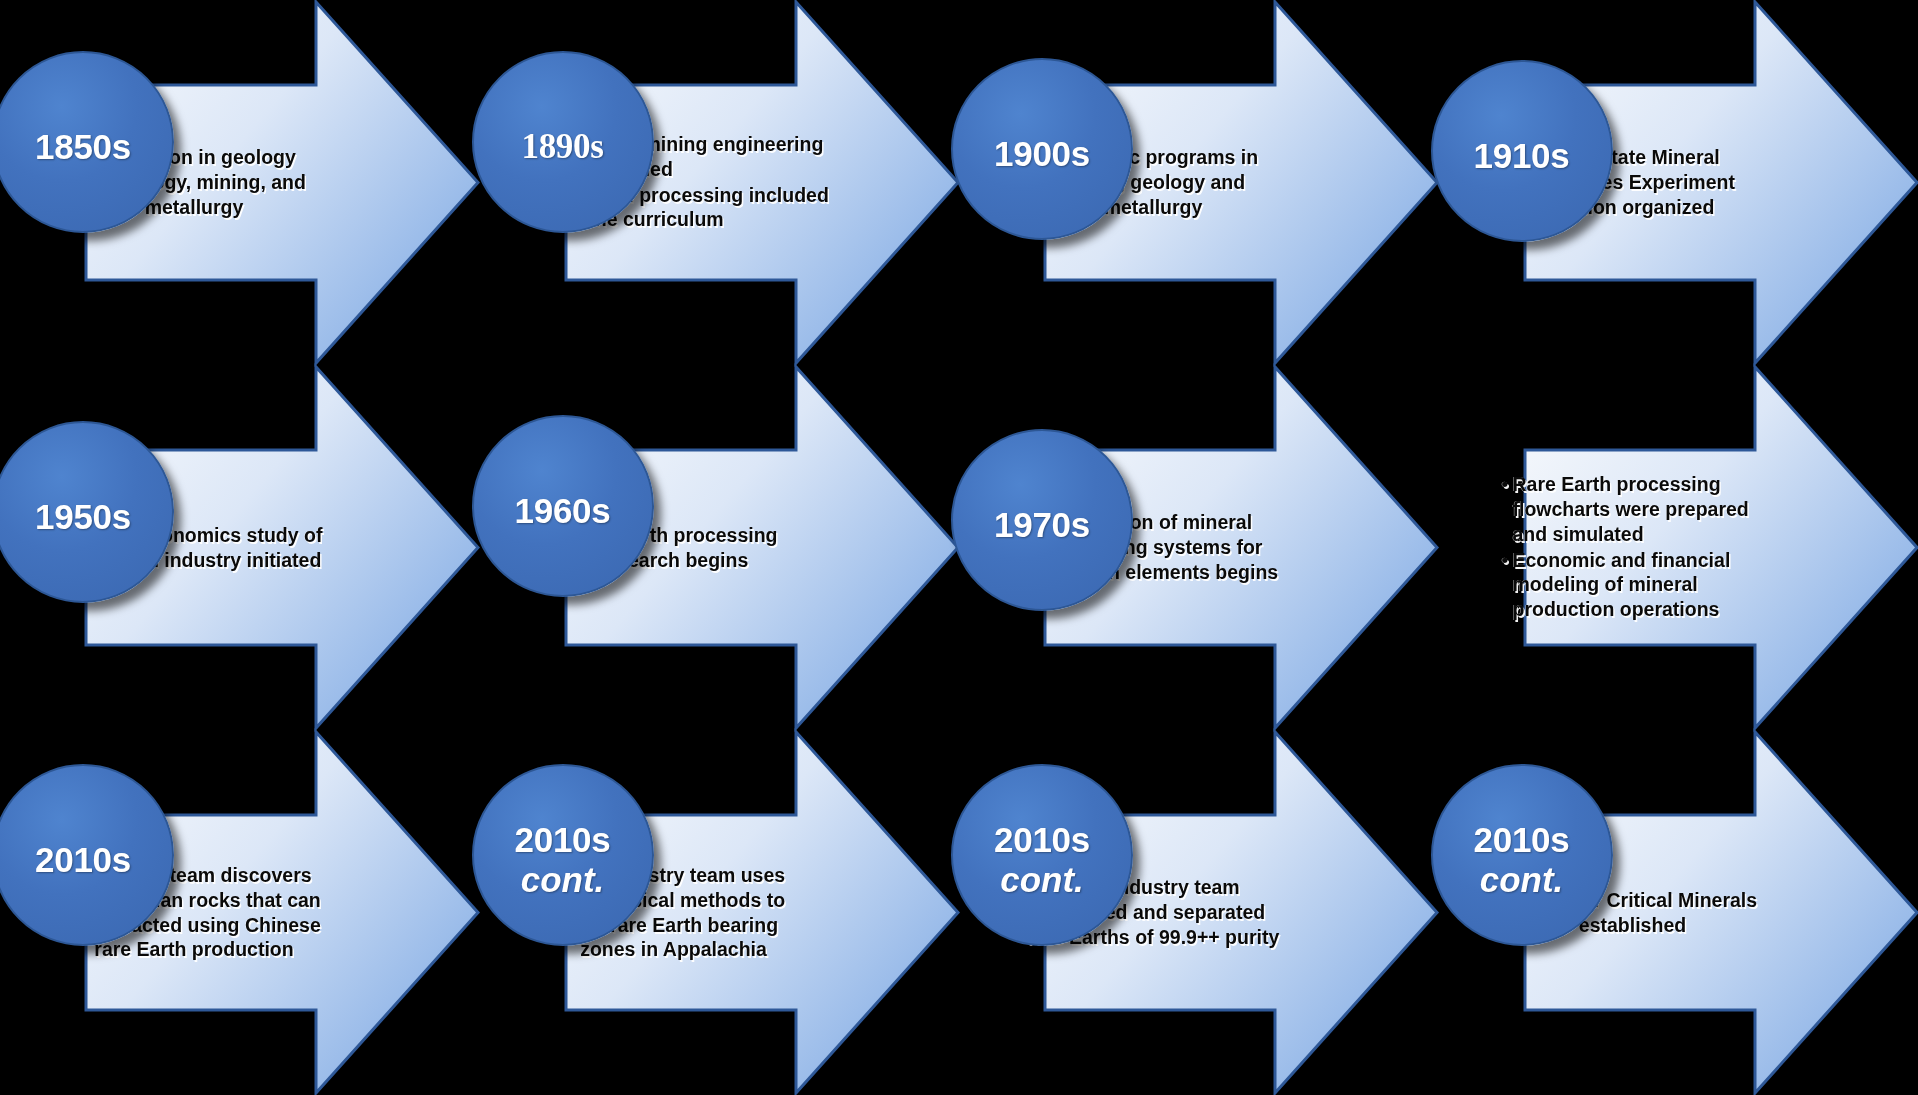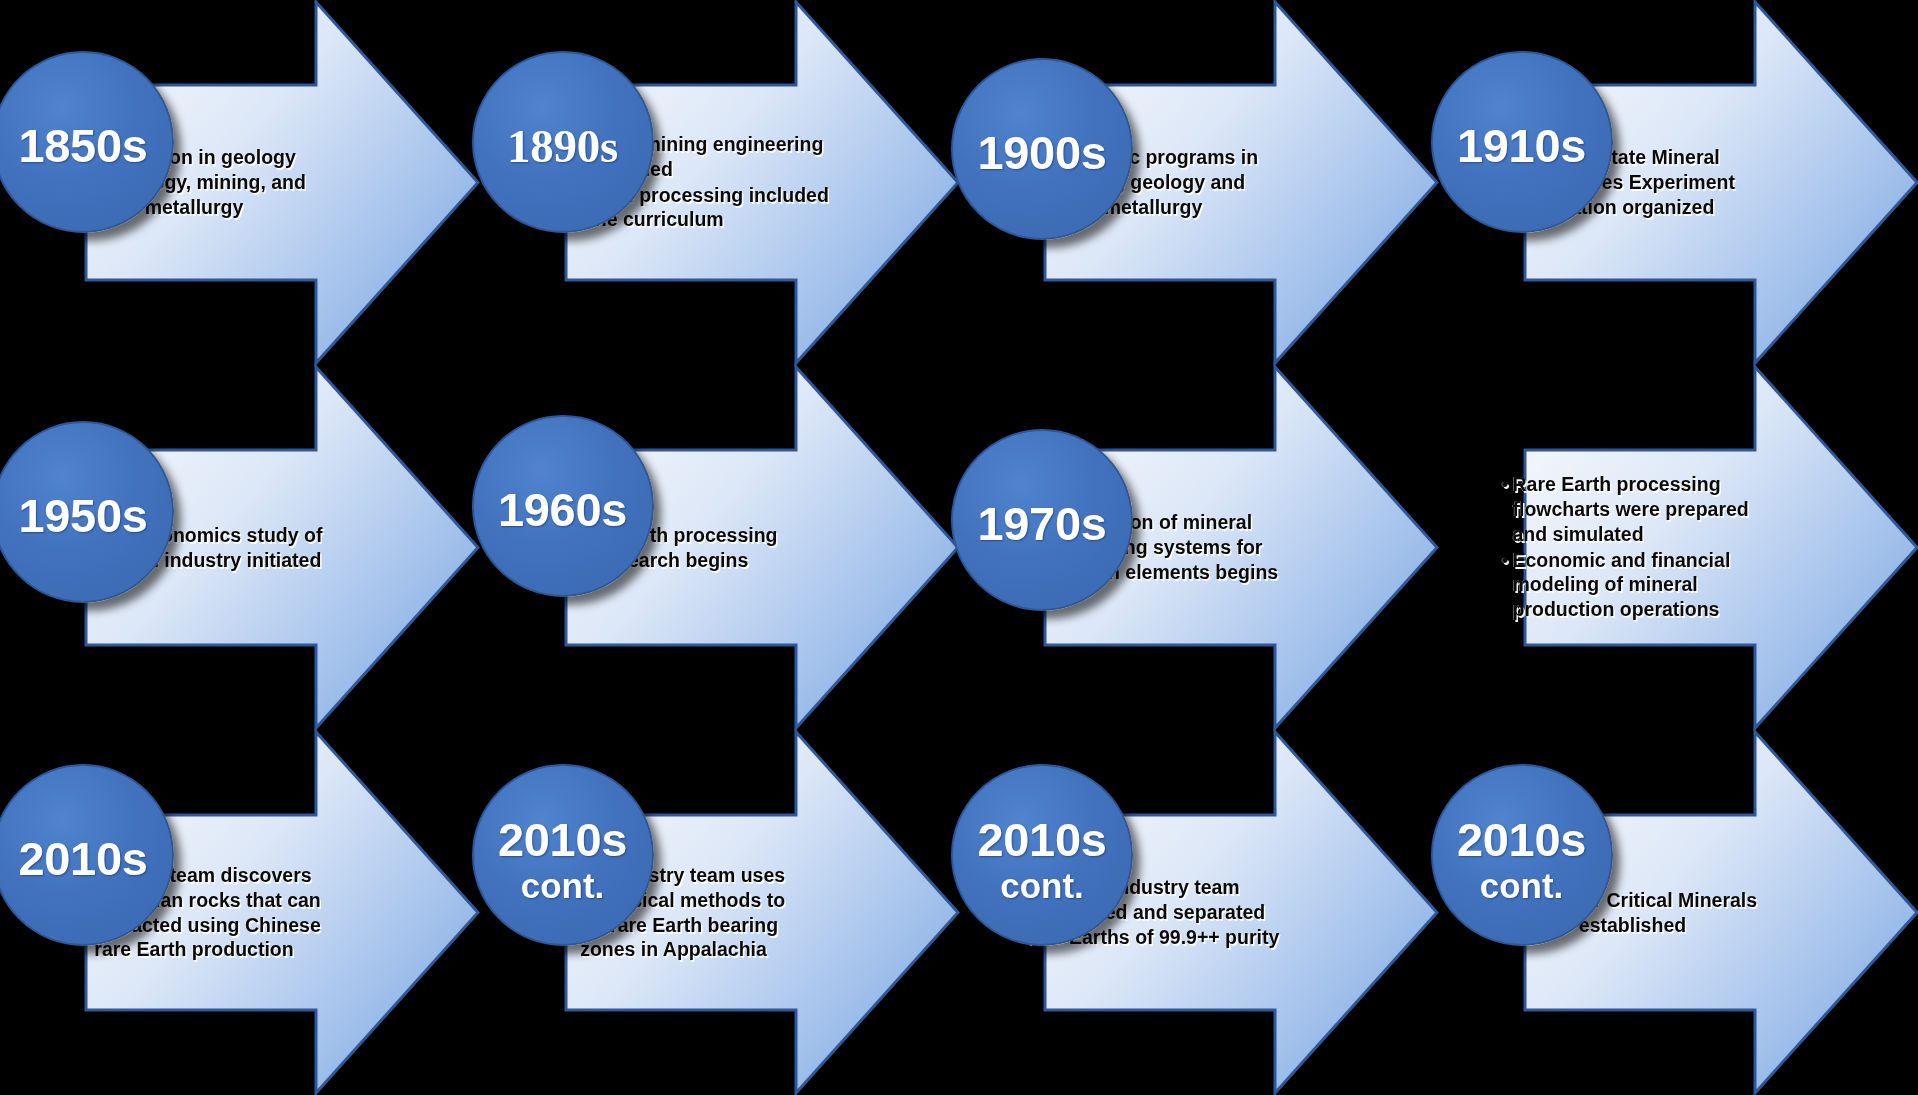--- a/index.html
+++ b/index.html
@@ -127,34 +127,35 @@
     box-shadow: 7px 8px 9px rgba(0,0,0,0.55);
     display: flex;
     flex-direction: column;
     align-items: center;
     justify-content: center;
     z-index: 5;
     box-sizing: border-box;
   }
   .circle .decade {
     color: #ffffff;
-    font-size: 47px;
+    font-size: 35px;
     font-weight: bold;
     line-height: 1.12;
     letter-spacing: -0.3px;
     text-shadow: 1px 1px 2px rgba(0,0,0,0.35);
     margin-top: 9px;
   }
   .circle .cont {
     color: #ffffff;
     font-size: 35px;
     font-weight: bold;
     line-height: 1.12;
     text-align: center;
     text-shadow: 1px 1px 2px rgba(0,0,0,0.35);
+    font-style: italic;
   }
 </style>
 </head>
 <body>
 
 <div id="stage">
     <div class="row" id="row-0">
       <div class="cell">
         <div class="arrow-wrap">
           <svg class="arrow-svg" viewBox="0 0 396 365" preserveAspectRatio="none">
@@ -227,21 +228,21 @@
                 <stop offset="38%" stop-color="#dce7f7"></stop>
                 <stop offset="100%" stop-color="#7ba7e3"></stop>
               </linearGradient>
             </defs>
             <polygon points="2,85 232,85 232,2 394,182.5 232,363 232,280 2,280" fill="url(#ag-0-3)" stroke="#2e5898" stroke-width="3"></polygon>
           </svg>
         </div>
         <div class="arrow-text">
           <div class="para">Penn State Mineral Industries Experiment Station organized</div>
         </div>
-        <div class="circle" style="left: -8px; top: 51px;">
+        <div class="circle" style="left: -8px; top: 60px;">
           <div class="decade">1910s</div>
         </div>
       </div>
     </div>
     <div class="row" id="row-1">
       <div class="cell">
         <div class="arrow-wrap">
           <svg class="arrow-svg" viewBox="0 0 396 365" preserveAspectRatio="none">
             <defs>
               <linearGradient id="ag-1-0" x1="0" y1="0.1" x2="1" y2="0.9">

